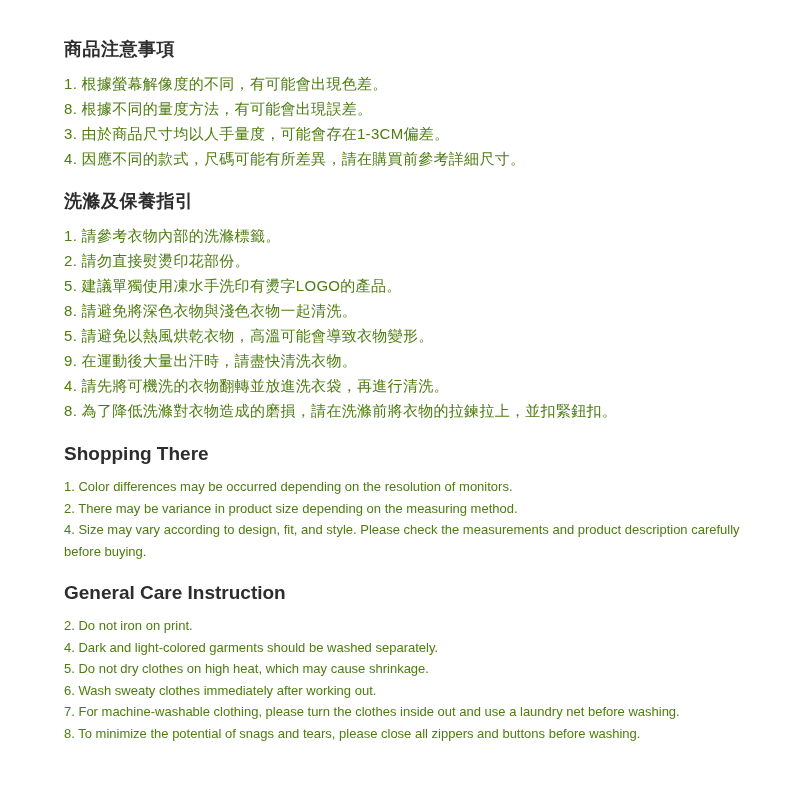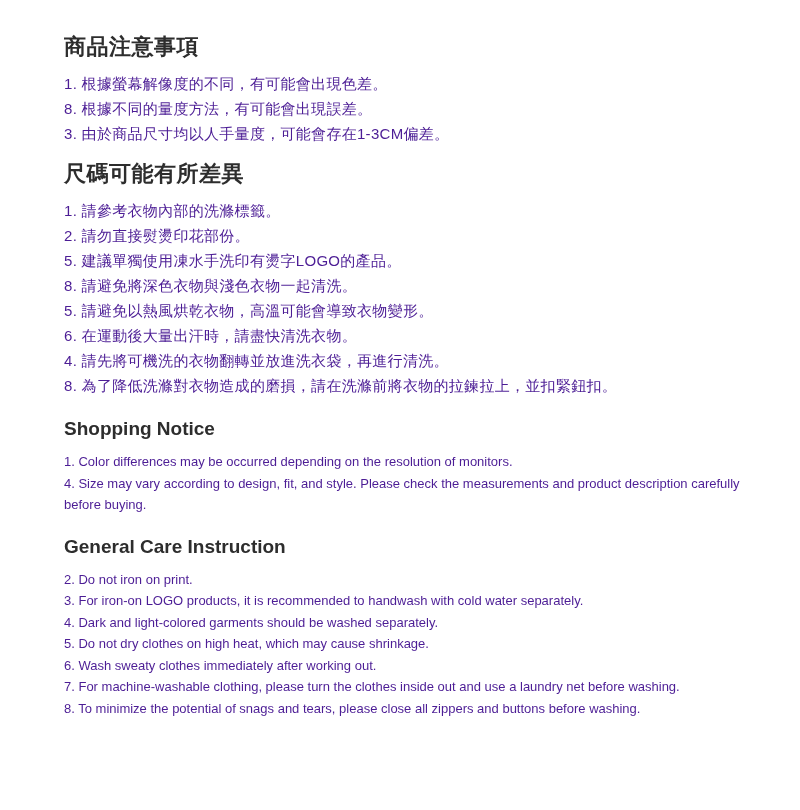--- a/index.html
+++ b/index.html
@@ -17,32 +17,31 @@
   }
   .section { margin-top: 17px; }
   .section:first-child { margin-top: 0; }
 
   .section-title {
     color: #2d2d2d;
     font-weight: bold;
     margin-bottom: 9px;
   }
   .section.zh .section-title {
-    font-size: 22px;
+    font-size: 18px;
     line-height: 26px;
     letter-spacing: 0.5px;
-    font-family: Liberation Mono, monospace;
   }
   .section.en .section-title {
     font-size: 19px;
     line-height: 27px;
   }
 
   .item {
-    color: #4c1d95;
+    color: #4d7c0f;
     max-width: 706px;
   }
   .section.zh .item {
     font-size: 15px;
     line-height: 25px;
     letter-spacing: 0.3px;
   }
   .section.en .item {
     font-size: 13px;
     line-height: 21.5px;
@@ -51,44 +50,45 @@
 </head>
 <body>
 
 <div class="page">
 
   <div class="section zh">
     <div class="section-title">商品注意事項</div>
     <div class="item">1. 根據螢幕解像度的不同，有可能會出現色差。</div>
     <div class="item">8. 根據不同的量度方法，有可能會出現誤差。</div>
     <div class="item">3. 由於商品尺寸均以人手量度，可能會存在1-3CM偏差。</div>
+    <div class="item">4. 因應不同的款式，尺碼可能有所差異，請在購買前參考詳細尺寸。</div>
   </div>
 
   <div class="section zh">
-    <div class="section-title">尺碼可能有所差異</div>
+    <div class="section-title">洗滌及保養指引</div>
     <div class="item">1. 請參考衣物內部的洗滌標籤。</div>
     <div class="item">2. 請勿直接熨燙印花部份。</div>
     <div class="item">5. 建議單獨使用凍水手洗印有燙字LOGO的產品。</div>
     <div class="item">8. 請避免將深色衣物與淺色衣物一起清洗。</div>
     <div class="item">5. 請避免以熱風烘乾衣物，高溫可能會導致衣物變形。</div>
-    <div class="item">6. 在運動後大量出汗時，請盡快清洗衣物。</div>
+    <div class="item">9. 在運動後大量出汗時，請盡快清洗衣物。</div>
     <div class="item">4. 請先將可機洗的衣物翻轉並放進洗衣袋，再進行清洗。</div>
     <div class="item">8. 為了降低洗滌對衣物造成的磨損，請在洗滌前將衣物的拉鍊拉上，並扣緊鈕扣。</div>
   </div>
 
   <div class="section en">
-    <div class="section-title">Shopping Notice</div>
+    <div class="section-title">Shopping There</div>
     <div class="item">1. Color differences may be occurred depending on the resolution of monitors.</div>
+    <div class="item">2. There may be variance in product size depending on the measuring method.</div>
     <div class="item">4. Size may vary according to design, fit, and style. Please check the measurements and product description carefully before buying.</div>
   </div>
 
   <div class="section en">
     <div class="section-title">General Care Instruction</div>
     <div class="item">2. Do not iron on print.</div>
-    <div class="item">3. For iron-on LOGO products, it is recommended to handwash with cold water separately.</div>
     <div class="item">4. Dark and light-colored garments should be washed separately.</div>
     <div class="item">5. Do not dry clothes on high heat, which may cause shrinkage.</div>
     <div class="item">6. Wash sweaty clothes immediately after working out.</div>
     <div class="item">7. For machine-washable clothing, please turn the clothes inside out and use a laundry net before washing.</div>
     <div class="item">8. To minimize the potential of snags and tears, please close all zippers and buttons before washing.</div>
   </div>
 
 </div>
 
 </body></html>

